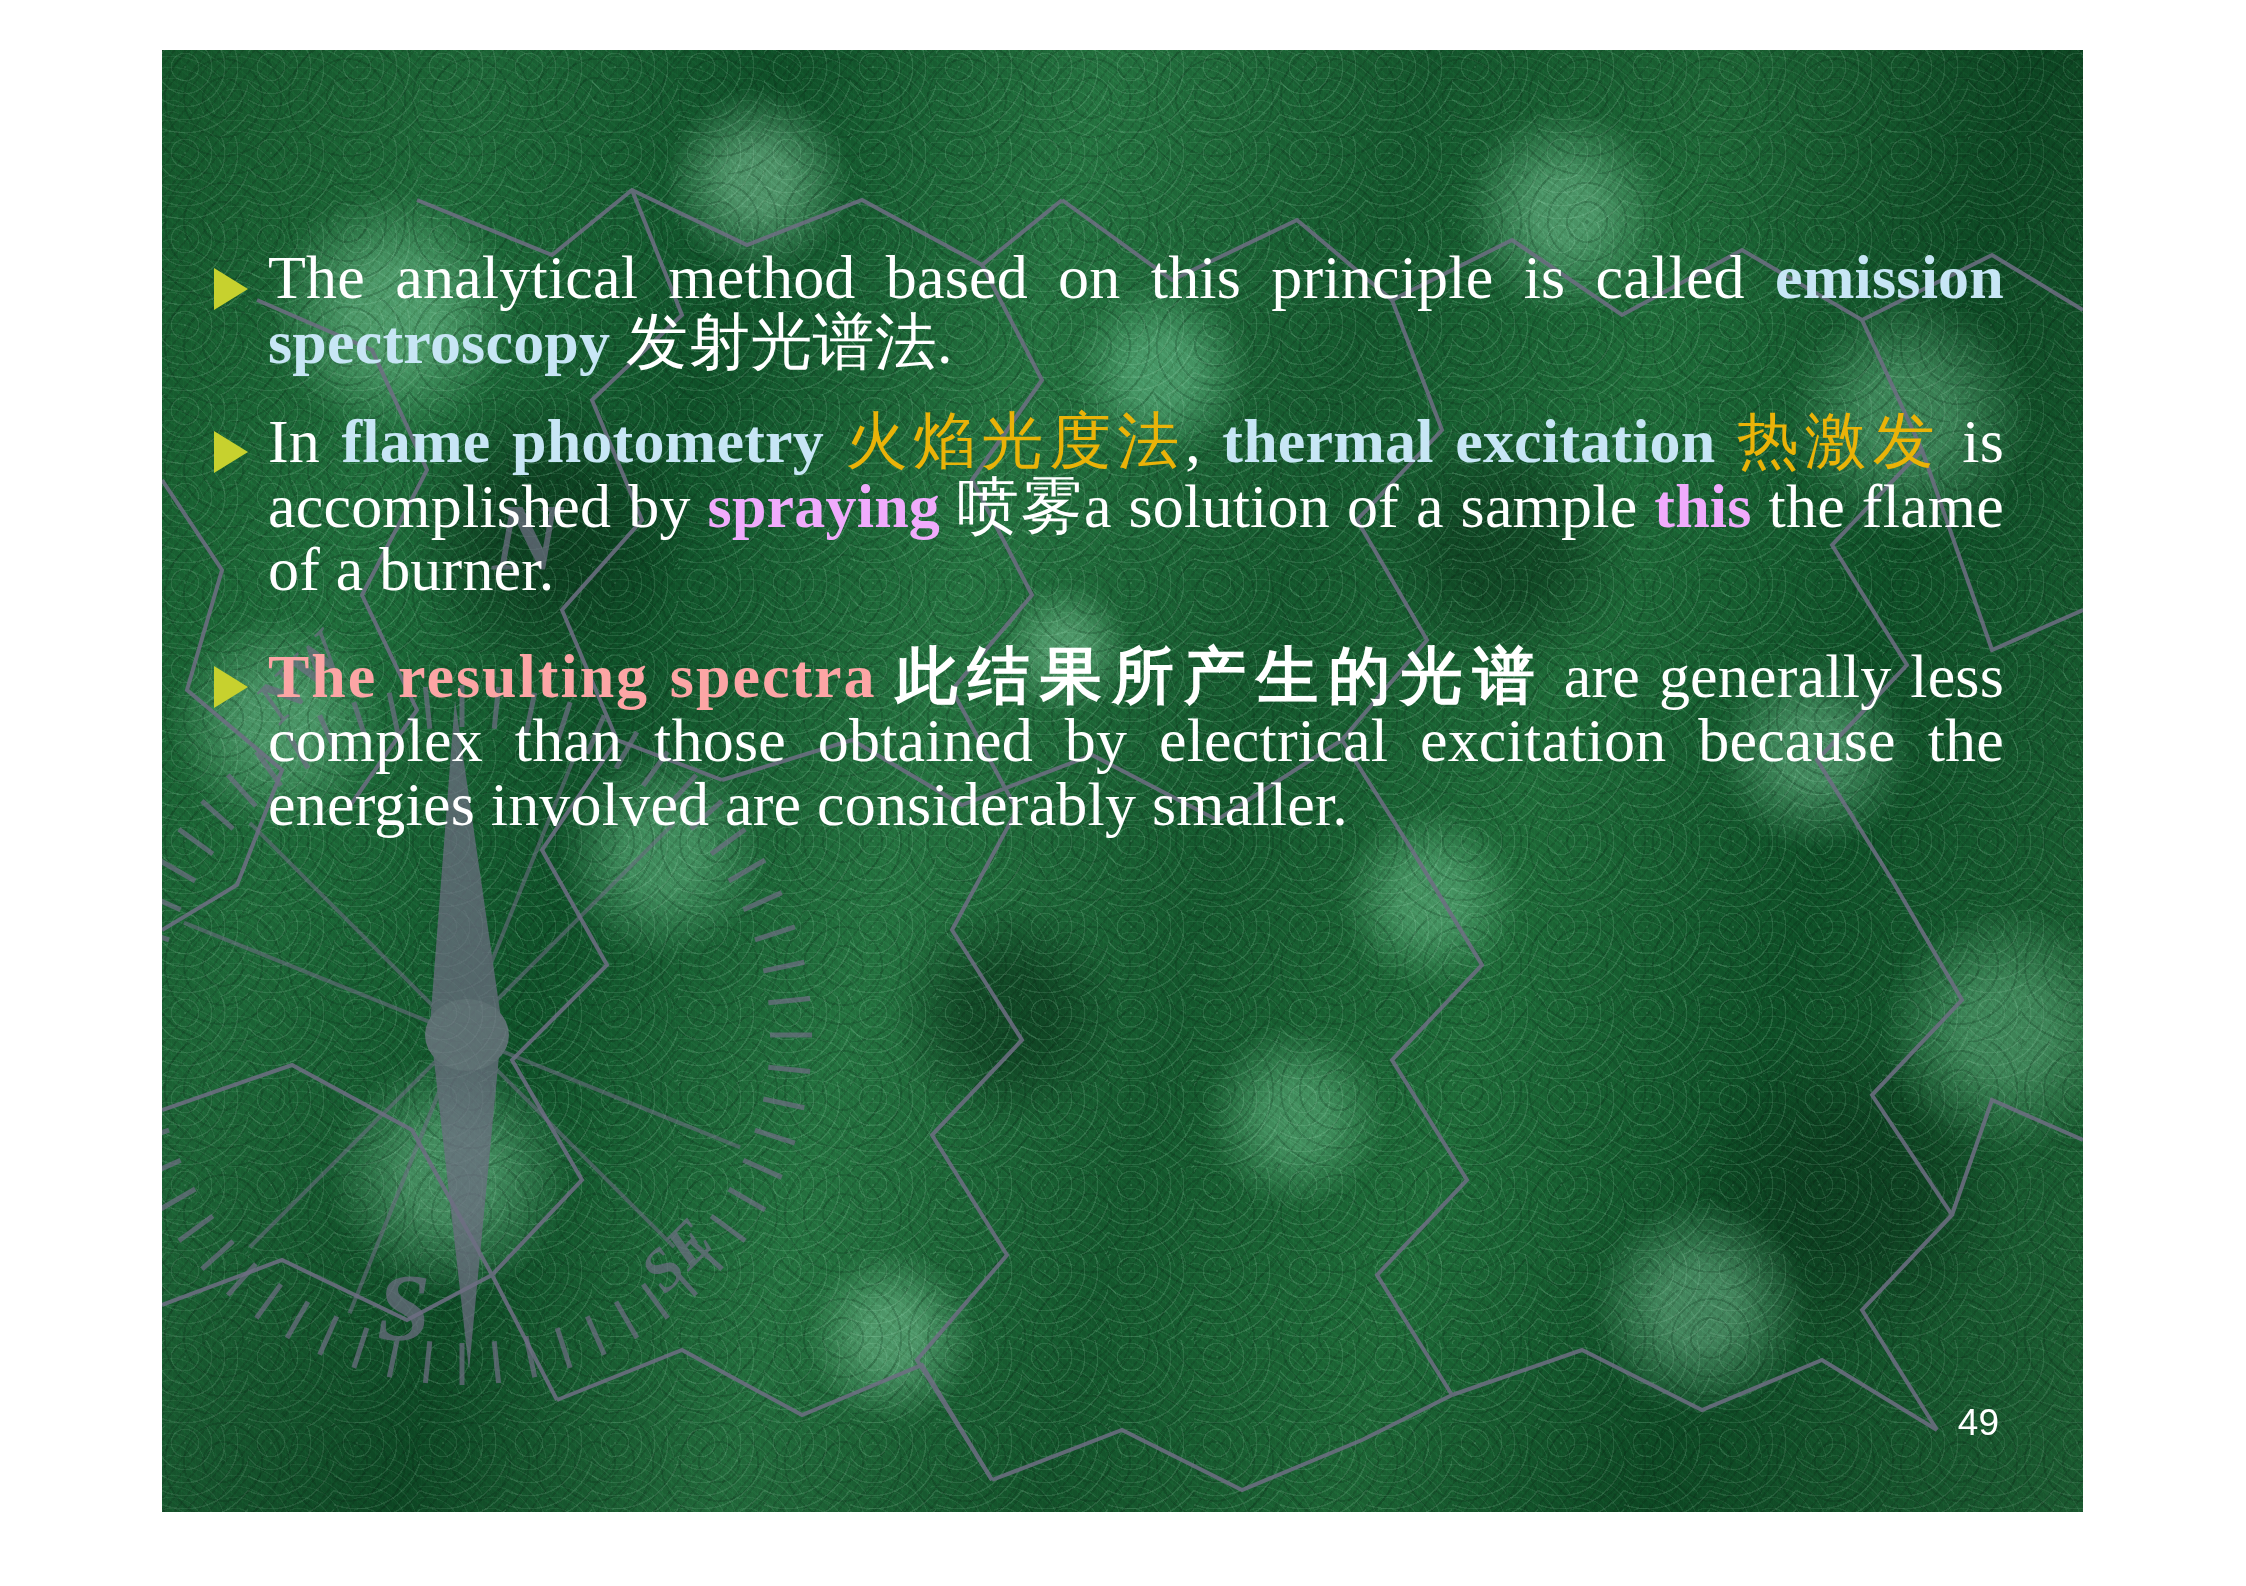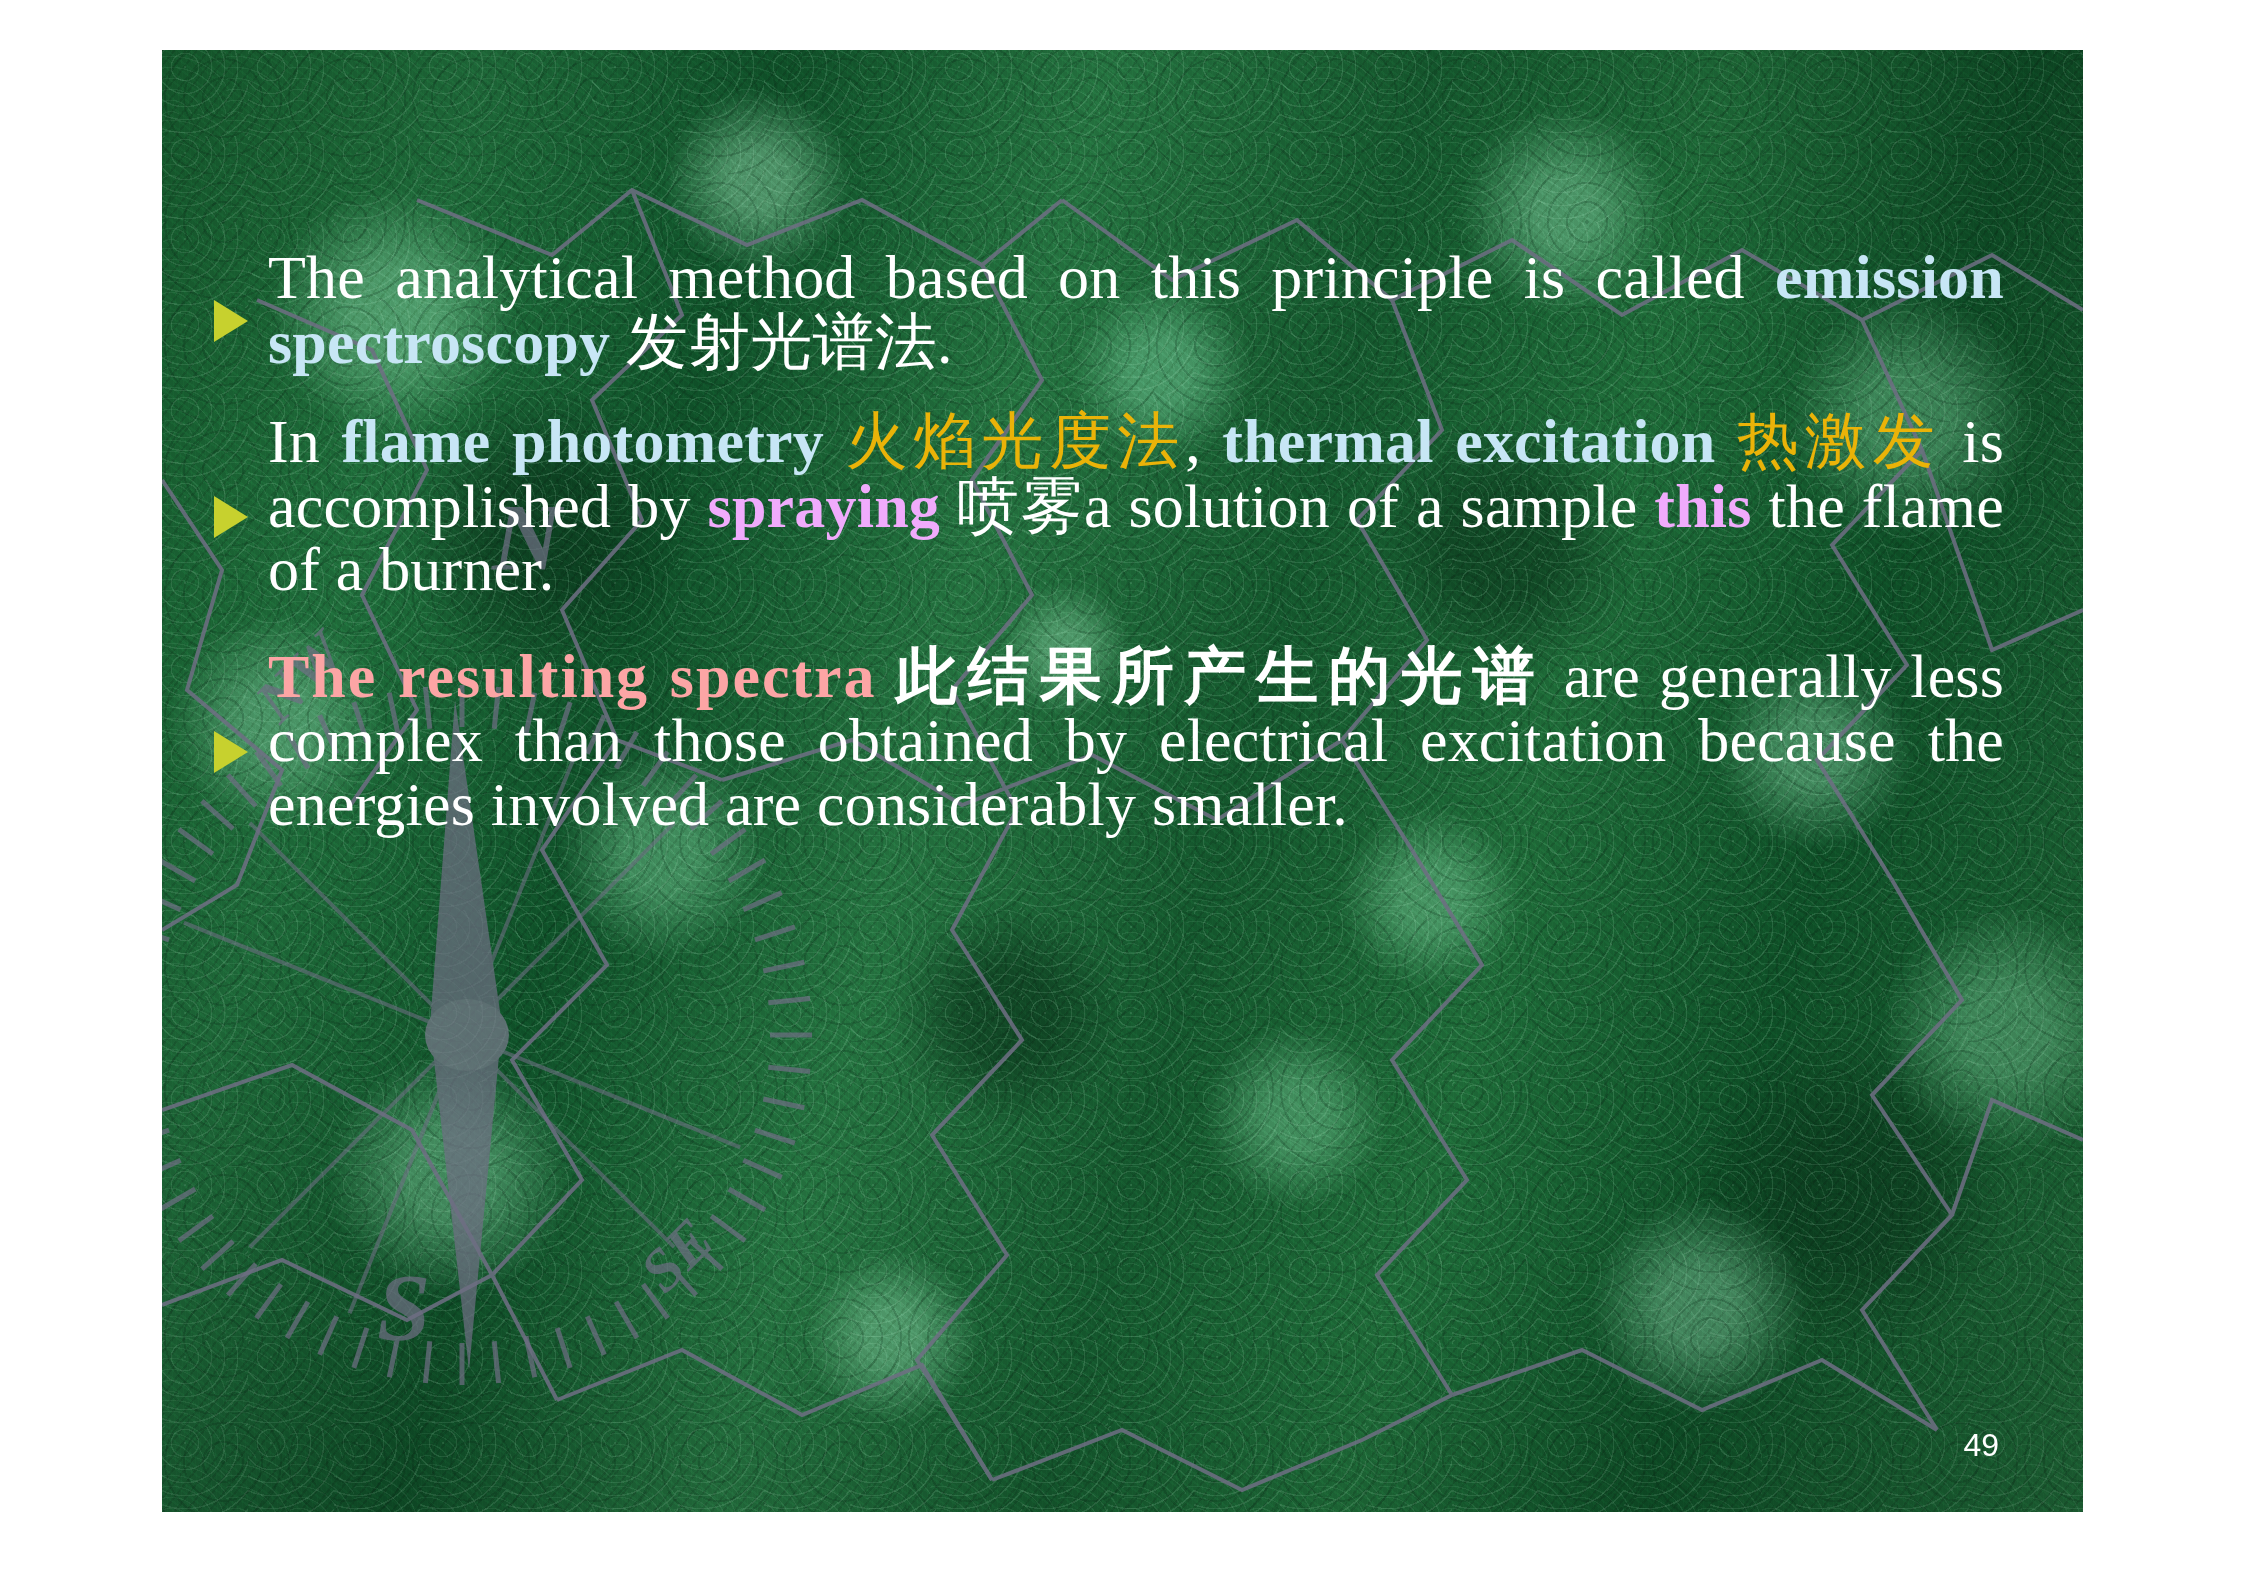--- a/index.html
+++ b/index.html
@@ -86,21 +86,21 @@
   
   #content {
     position: absolute;
     left: 52px;
     top: 196px;
     width: 1790px;
   }
 
   .bullet-row {
     display: flex;
-    align-items: center;
+    align-items: flex-start;
     margin-bottom: 34px;
   }
   .bullet-row.b3 { margin-top: 42px; }
 
   .bullet-marker {
     flex: 0 0 auto;
     width: 54px;
     padding-top: 22px;
   }
   .tri {
@@ -132,22 +132,22 @@
   
   .jline { display: block; }
   .jline.stretch {
     text-align: justify;
     text-align-last: justify;
   }
 
   #page-number {
     position: absolute;
     right: 84px;
-    bottom: 48px;
-    font-size: 32px;
+    bottom: 68px;
+    font-size: 37px;
     color: #ffffff;
     font-family: "Liberation Sans", sans-serif;
   }
 </style>
 </head>
 <body>
 
 <div id="slide-canvas">
 
   <div class="bg-layer bg-base"></div>

